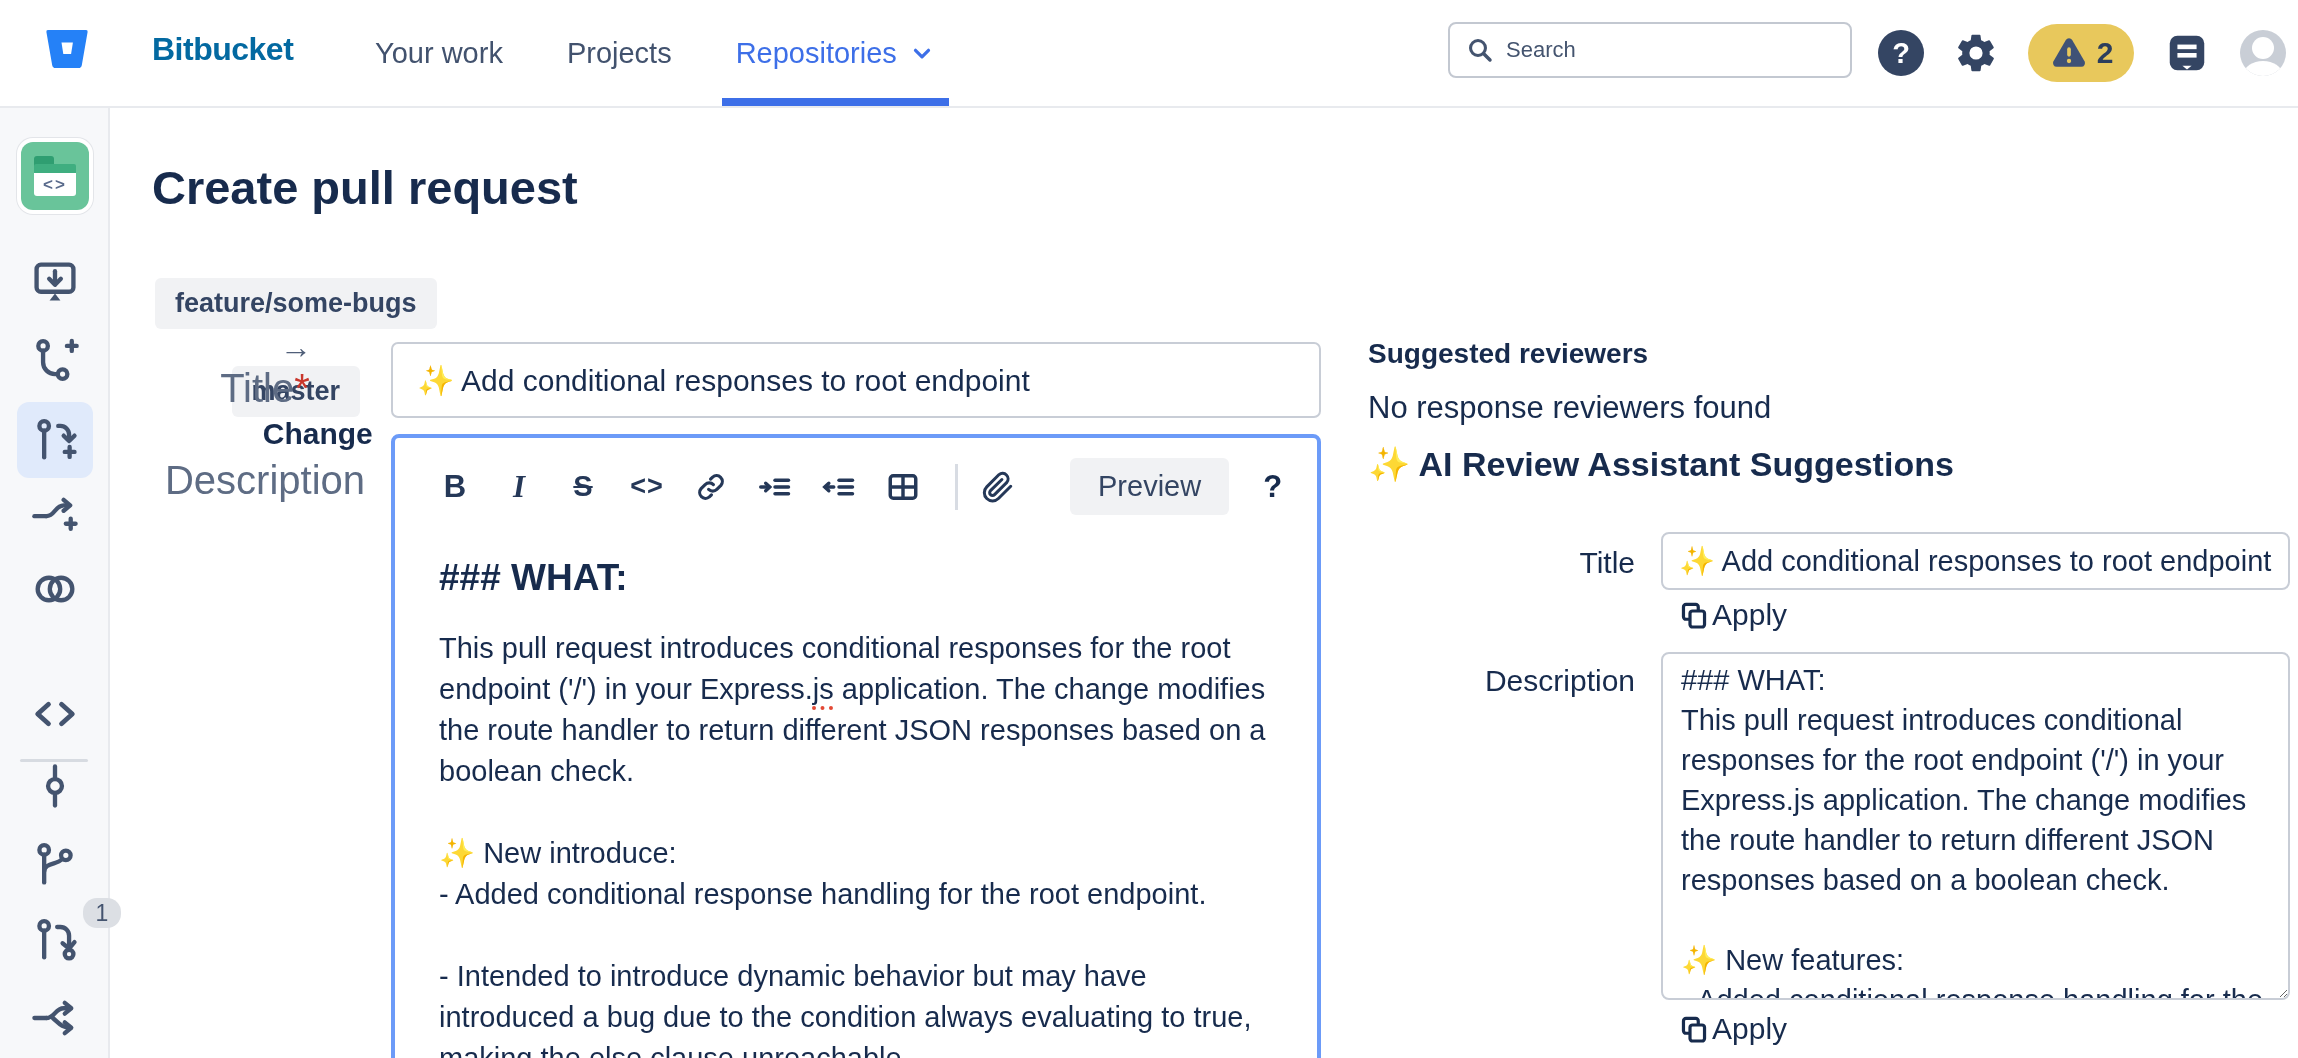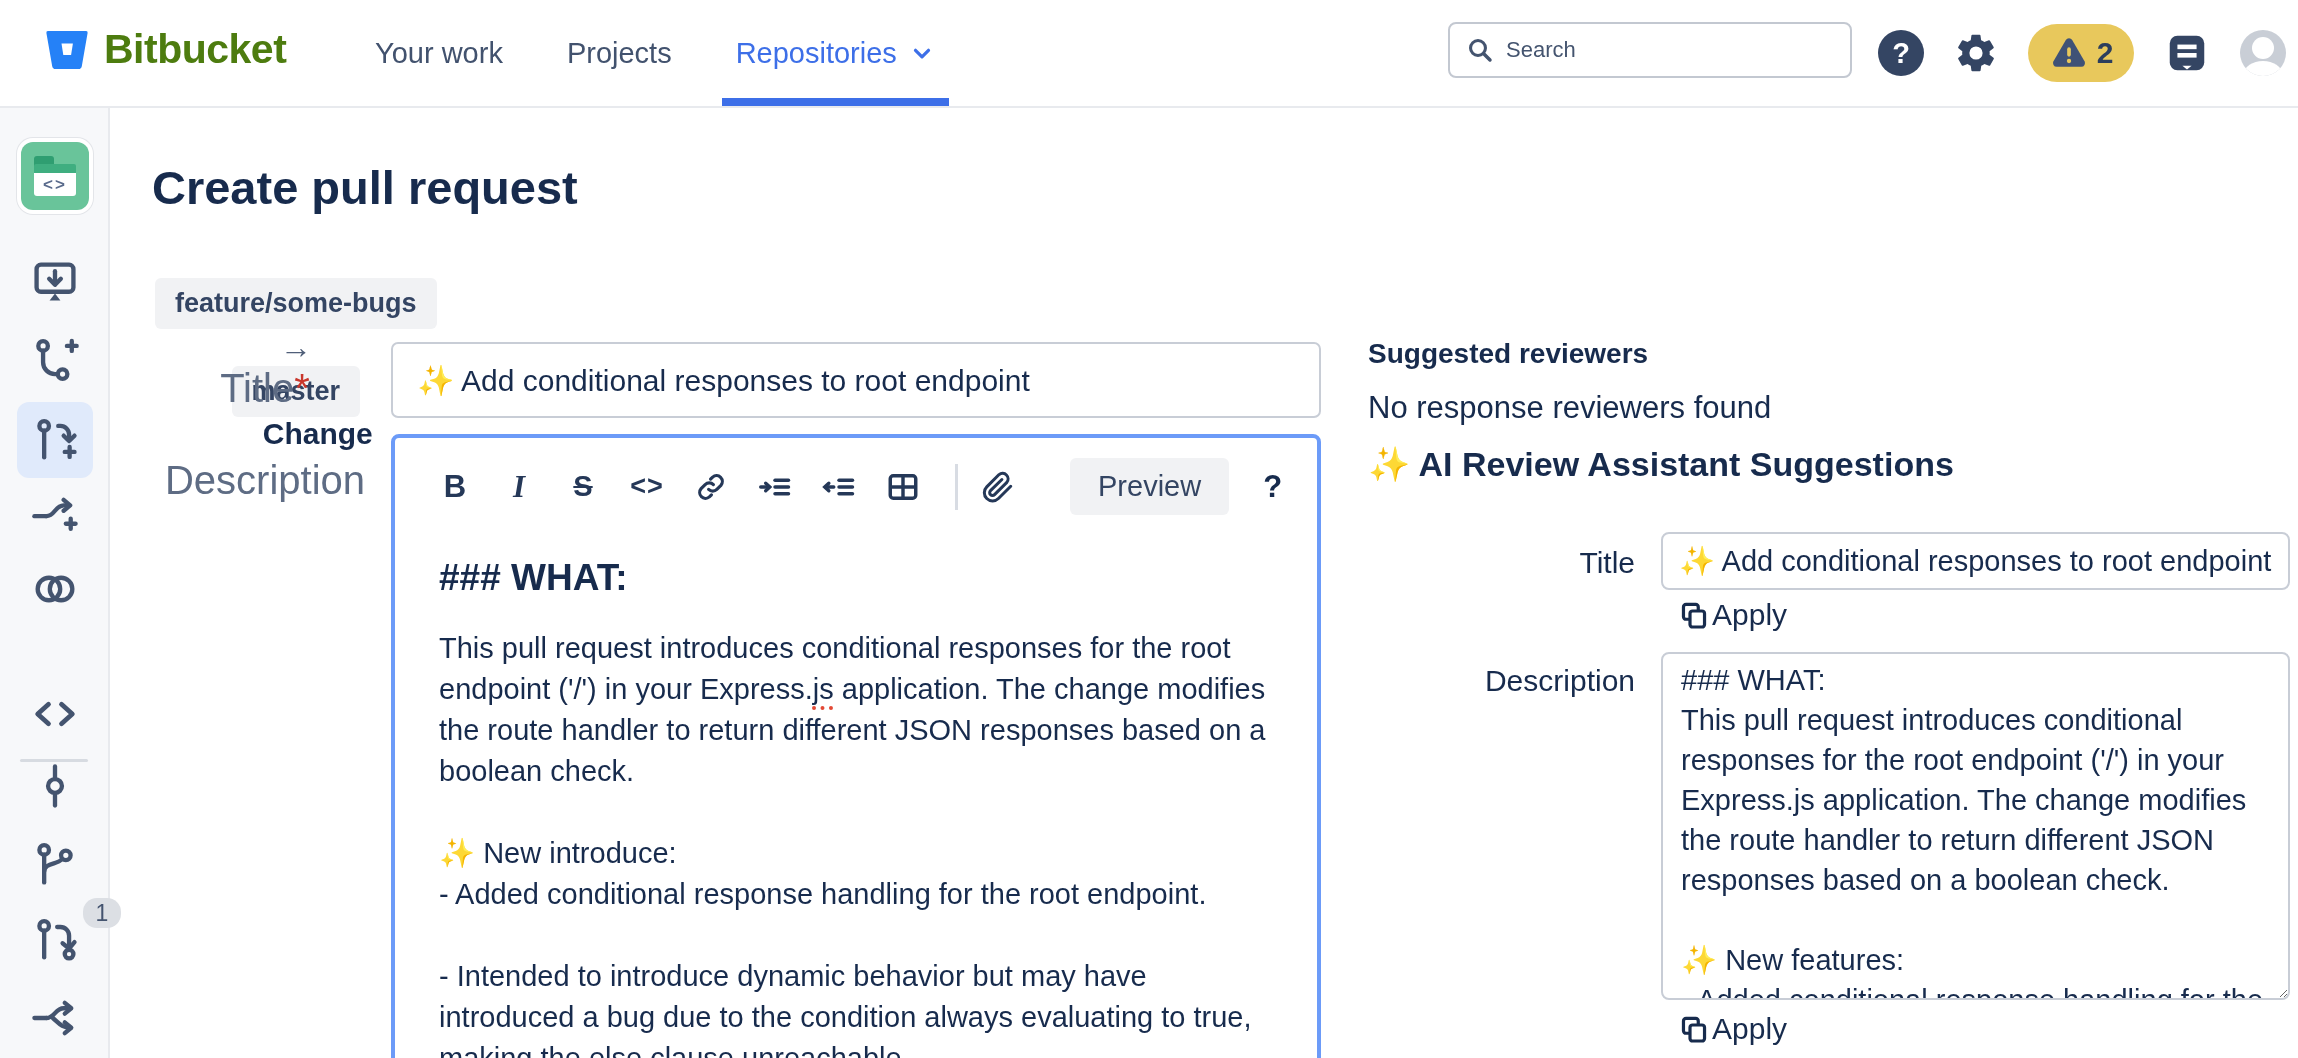--- a/index.html
+++ b/index.html
@@ -4,21 +4,21 @@
 <style>
   * { box-sizing: border-box; margin: 0; padding: 0; }
   html,body { width:2298px; height:1058px; }
   body { font-family:"Liberation Sans", sans-serif; color:#172B4D; background:#fff; }
   #app { position:relative; width:2298px; height:1058px; overflow:hidden; background:#fff; }
 
   
   #header { position:absolute; left:0; top:0; width:2298px; height:108px; background:#fff;
             border-bottom:2px solid #E8EAEE; z-index:5; }
   .brand { position:absolute; left:44px; top:26px; display:flex; align-items:center; gap:14px; cursor:pointer; }
-  .brand-text { font-size:41px; font-weight:600; color:#4d7c0f; letter-spacing:-0.5px; }
+  .brand-text { font-size:32px; font-weight:600; color:#0369a1; letter-spacing:-0.5px;margin-left:48px; }
   .topnav { position:absolute; left:363px; top:0; height:106px; display:flex; align-items:center;margin-left:12px; }
   .topnav .item { font-size:29px; font-weight:500; color:#42526E; margin-right:64px; height:106px;
                   display:flex; align-items:center; position:relative; cursor:pointer; }
   .topnav .item.active { color:#3D6FE8; }
   .topnav .item.active::after { content:""; position:absolute; left:-14px; right:-14px; bottom:0;
                   height:8px; background:#3D6FE8; }
   .chev { margin-left:12px; display:flex; }
 
   .searchbox { position:absolute; left:1448px; top:22px; width:404px; height:56px;
                border:2px solid #C3C8D1; border-radius:8px; display:flex; align-items:center;

